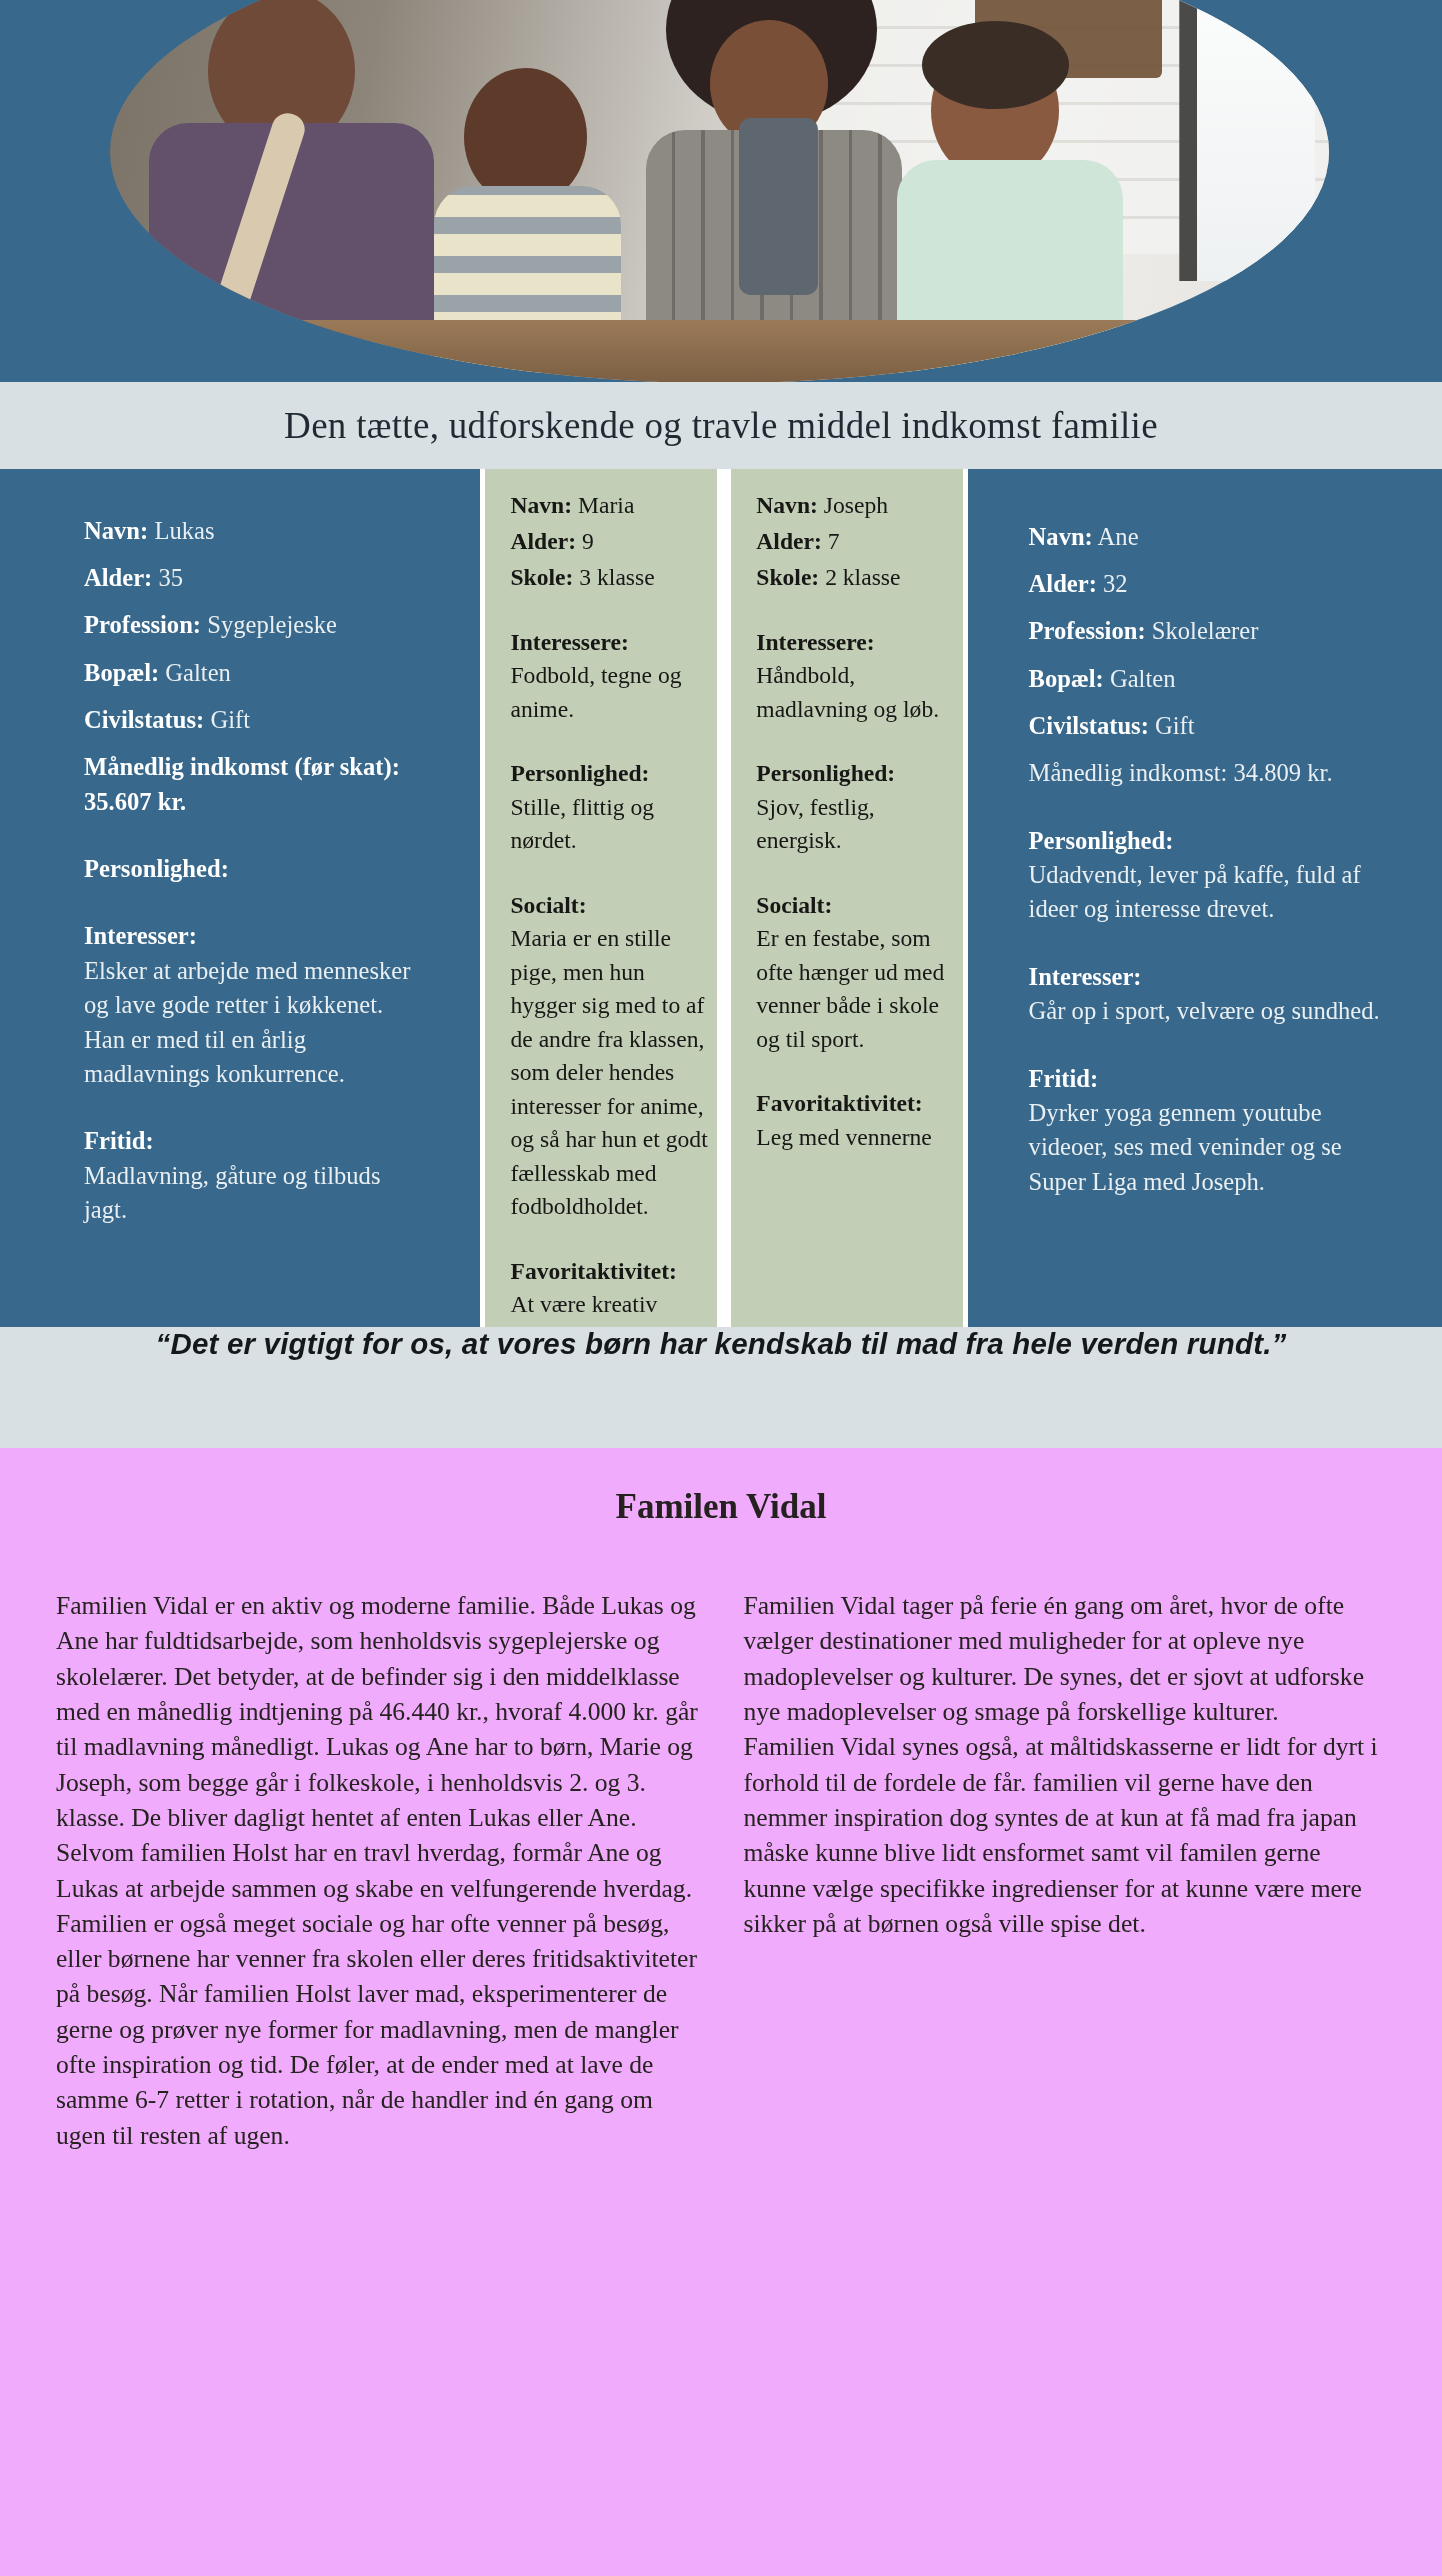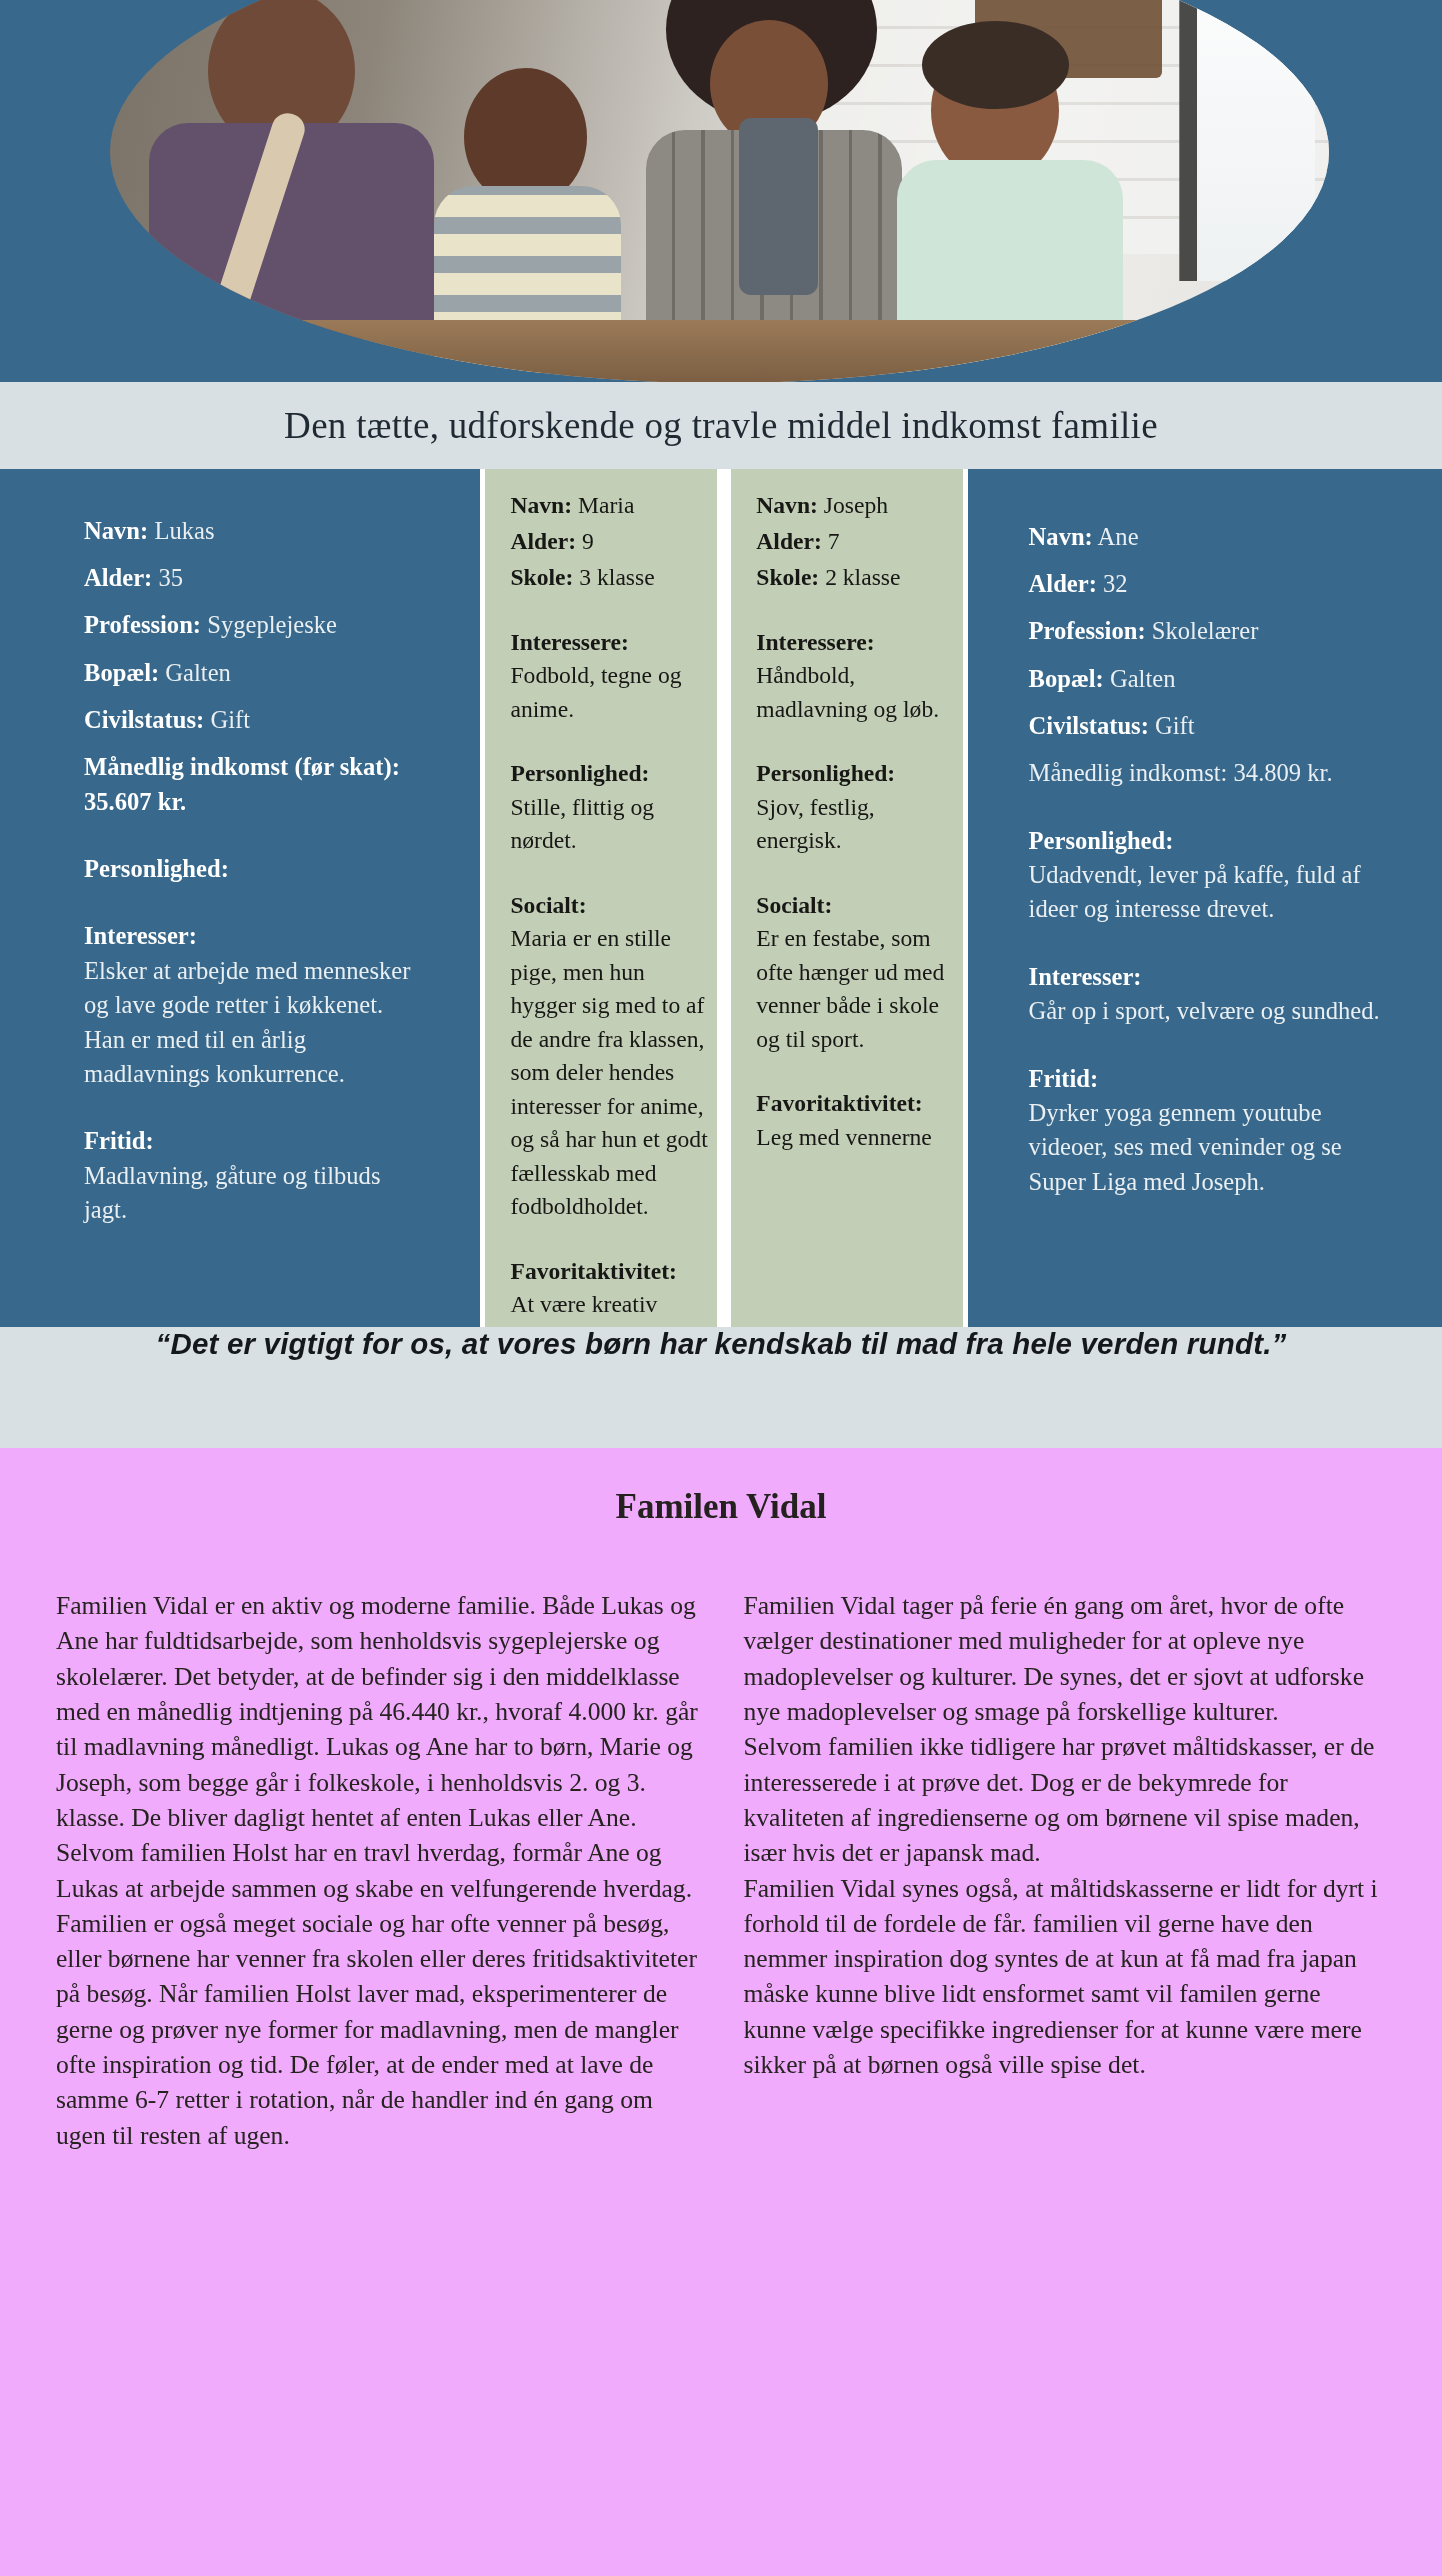--- a/index.html
+++ b/index.html
@@ -225,20 +225,19 @@
   <div class="family">
     <h2 class="family-heading">Familen Vidal</h2>
     <div class="cols">
       <div class="bodycol">
         <p class="mb-std">Familien Vidal er en aktiv og moderne familie. Både Lukas og Ane har fuldtidsarbejde, som henholdsvis sygeplejerske og skolelærer. Det betyder, at de befinder sig i den middelklasse med en månedlig indtjening på 46.440 kr., hvoraf 4.000 kr. går til madlavning månedligt. Lukas og Ane har to børn, Marie og Joseph, som begge går i folkeskole, i henholdsvis 2. og 3. klasse. De bliver dagligt hentet af enten Lukas eller Ane.</p>
         <p class="mb-large">Selvom familien Holst har en travl hverdag, formår Ane og Lukas at arbejde sammen og skabe en velfungerende hverdag.</p>
         <p>Familien er også meget sociale og har ofte venner på besøg, eller børnene har venner fra skolen eller deres fritidsaktiviteter på besøg. Når familien Holst laver mad, eksperimenterer de gerne og prøver nye former for madlavning, men de mangler ofte inspiration og tid. De føler, at de ender med at lave de samme 6-7 retter i rotation, når de handler ind én gang om ugen til resten af ugen.</p>
       </div>
       <div class="bodycol">
         <p class="mb-right">Familien Vidal tager på ferie én gang om året, hvor de ofte vælger destinationer med muligheder for at opleve nye madoplevelser og kulturer. De synes, det er sjovt at udforske nye madoplevelser og smage på forskellige kulturer.</p>
-        <p class="mb-right">Selvom familien ikke tidligere har prøvet måltidskasser, er de interesserede i at prøve det. Dog er de bekymrede for kvaliteten af ingredienserne og om børnene vil spise maden, især hvis det er japansk mad.</p>
         <p>Familien Vidal synes også, at måltidskasserne er lidt for dyrt i forhold til de fordele de får. familien vil gerne have den nemmer inspiration dog syntes de at kun at få mad fra japan måske kunne blive lidt ensformet samt vil familen gerne kunne vælge specifikke  ingredienser for at kunne være mere sikker på at børnen også ville spise det.</p>
       </div>
     </div>
   </div>
 
 </div>
 
 
 </body></html>

